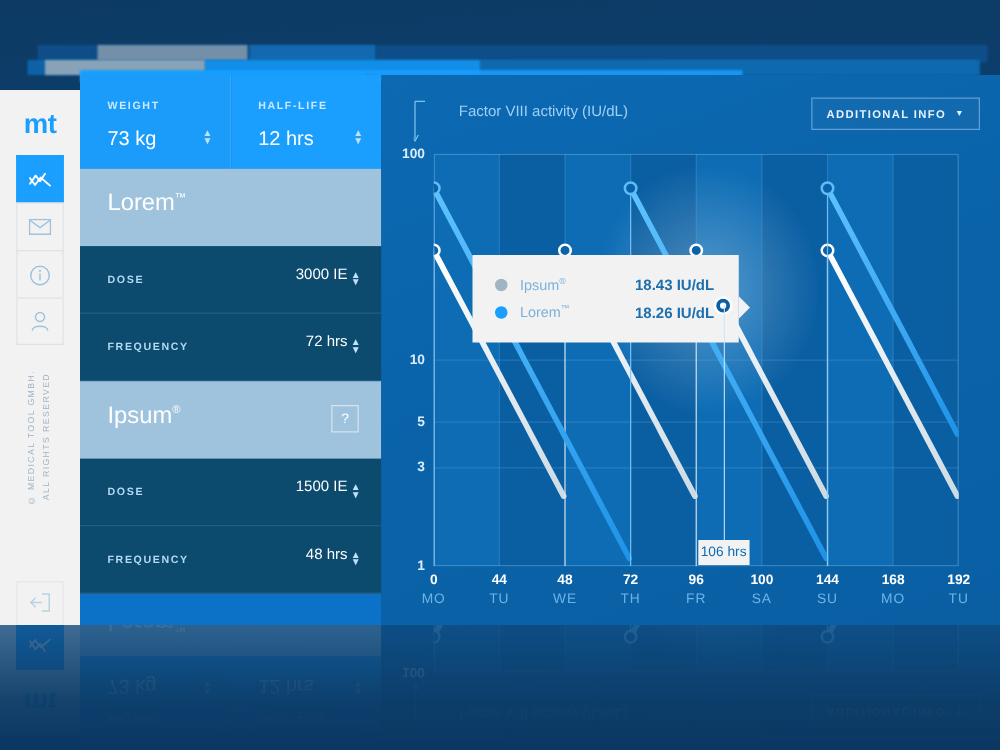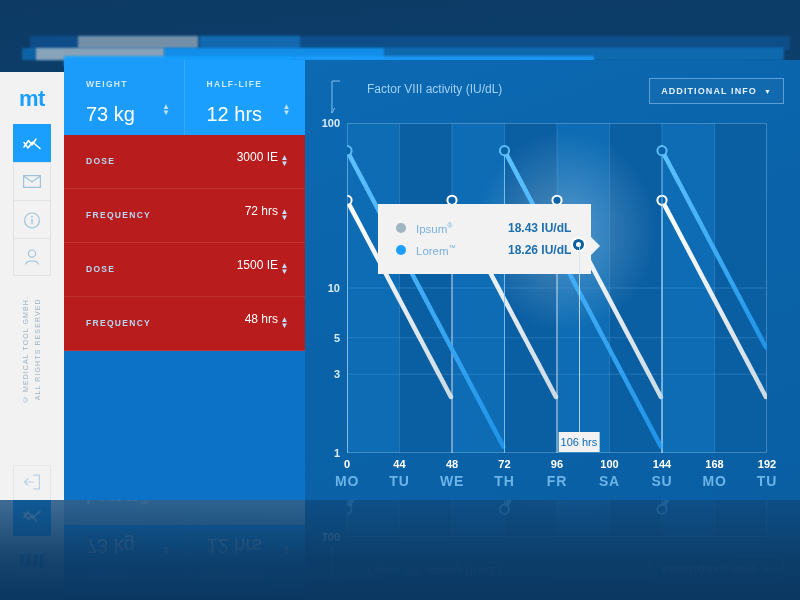--- a/index.html
+++ b/index.html
@@ -46,33 +46,33 @@
   .rail-bottom{position:absolute;left:13px;top:393px;width:38px;height:38px;box-sizing:border-box;
     border:1px solid #e6e6e6;display:flex;align-items:center;justify-content:center;color:#b9d2e5;}
 
   
   .panel{position:absolute;left:64px;top:0;width:241px;height:440px;background:#0c72c8;}
   .toprow{display:flex;height:75px;}
   .topcell{flex:1;position:relative;background:#1a9fff;}
   .topcell.first{background:#1b9cfb;box-shadow:inset -1px 0 0 rgba(255,255,255,.13);}
   .topcell .lbl{position:absolute;left:22px;top:19px;font-size:8.5px;font-weight:bold;
     letter-spacing:1.3px;color:#cbe8ff;}
-  .topcell .val{position:absolute;left:22px;top:43px;font-size:20px;color:#ffffff;}
+  .topcell .val{position:absolute;left:22px;top:43px;font-size:16px;color:#ffffff;}
   .stepper{position:absolute;right:14px;top:44px;width:9px;height:13px;color:#bfe2ff;
     font-size:8px;line-height:6px;text-align:center;}
   .stepper i{display:block;font-style:normal;}
 
   .drugrow{position:relative;height:62px;background:#9fc3dc;}
   .drugrow .name{position:absolute;left:22px;top:17px;font-size:19px;color:#ffffff;font-weight:300;}
   .drugrow .name sup{font-size:9px;vertical-align:super;}
   .help{position:absolute;right:18px;top:19px;width:22px;height:22px;box-sizing:border-box;
     border:1px solid rgba(255,255,255,.55);color:#ffffff;font-size:11px;
     display:flex;align-items:center;justify-content:center;}
 
-  .fieldrow{position:relative;height:54px;background:#b91c1c;box-shadow:inset 0 -1px 0 rgba(255,255,255,.10);}
+  .fieldrow{position:relative;height:54px;background:#0c4a6e;box-shadow:inset 0 -1px 0 rgba(255,255,255,.10);}
   .fieldrow .lbl{position:absolute;left:22px;top:21px;font-size:8.5px;font-weight:bold;
     letter-spacing:1.3px;color:#b3d9f4;}
   .fieldrow .val{position:absolute;right:27px;top:15px;font-size:12px;color:#ffffff;text-align:right;}
   .fieldrow .stepper{right:16px;top:20px;}
 
   
   .chart{position:absolute;left:305px;top:0;width:495px;height:440px;
     background:linear-gradient(160deg,#0c69b2 0%,#0a63a9 50%,#0a5fa3 100%);overflow:hidden;}
   .chart-title{position:absolute;left:39px;top:22px;font-size:12px;color:#9fd0f5;margin-left:23px;}
   .axis-arrow{position:absolute;left:26px;top:20px;width:14px;height:34px;}
@@ -80,21 +80,21 @@
     border:1px solid rgba(190,225,255,.45);color:#e4f2ff;font-size:9px;font-weight:bold;
     letter-spacing:1.1px;display:flex;align-items:center;padding:12px 11px;gap:7px;background:rgba(255,255,255,.03);}
   .addinfo .cv{font-size:7px;}
   .plot{position:absolute;left:42px;top:63px;width:420px;height:330px;}
   .plot svg{display:block;}
   .ylab{position:absolute;right:100%;margin-right:7px;transform:translateY(-50%);
     font-size:11px;color:#d8ecfb;font-weight:bold;white-space:nowrap;}
   .xticks{position:absolute;left:42px;top:398px;width:420px;height:44px;}
   .xt{position:absolute;transform:translateX(-50%);text-align:center;}
   .xt .n{font-size:11px;font-weight:bold;color:#ffffff;}
-  .xt .d{font-size:14px;font-weight:bold;letter-spacing:.8px;color:#6bb4e8;margin-top:3px;}
+  .xt .d{font-size:11px;font-weight:normal;letter-spacing:.8px;color:#6bb4e8;margin-top:3px;}
 
   .hrsbadge{position:absolute;background:#f2f2f2;color:#0e6bb4;font-size:11px;
     padding:4px 2px;transform:translateX(-50%);white-space:nowrap;}
 
   .tooltip{position:absolute;background:#f2f2f2;padding:13px 20px 13px 18px;}
   .tooltip .trow{display:flex;align-items:center;gap:10px;height:22px;}
   .tooltip .dot{width:10px;height:10px;border-radius:50%;flex:none;}
   .tooltip .nm{font-size:11.5px;color:#7ab2dc;width:82px;}
   .tooltip .nm sup{font-size:7px;vertical-align:super;}
   .tooltip .vl{font-size:12px;color:#1d6fae;font-weight:bold;}
@@ -200,37 +200,48 @@
         <div class="topcell">
           <div class="lbl">HALF-LIFE</div>
           <div class="val">12 hrs</div>
           <div class="stepper">
               <i>▲</i>
               <i>▼</i>
             </div>
         </div>
       </div>
 
+      <div class="drugrow">
+        <div class="name">
+          <span>Lorem</span><sup>™</sup>
+        </div>
+      </div>
       <div class="fieldrow">
         <div class="lbl">DOSE</div>
         <div class="val">3000 IE</div>
         <div class="stepper">
             <i>▲</i>
             <i>▼</i>
           </div>
       </div>
       <div class="fieldrow">
         <div class="lbl">FREQUENCY</div>
         <div class="val">72 hrs</div>
         <div class="stepper">
             <i>▲</i>
             <i>▼</i>
           </div>
       </div>
 
+      <div class="drugrow">
+        <div class="name">
+          <span>Ipsum</span><sup>®</sup>
+        </div>
+        <div class="help">?</div>
+      </div>
       <div class="fieldrow">
         <div class="lbl">DOSE</div>
         <div class="val">1500 IE</div>
         <div class="stepper">
             <i>▲</i>
             <i>▼</i>
           </div>
       </div>
       <div class="fieldrow">
         <div class="lbl">FREQUENCY</div>

